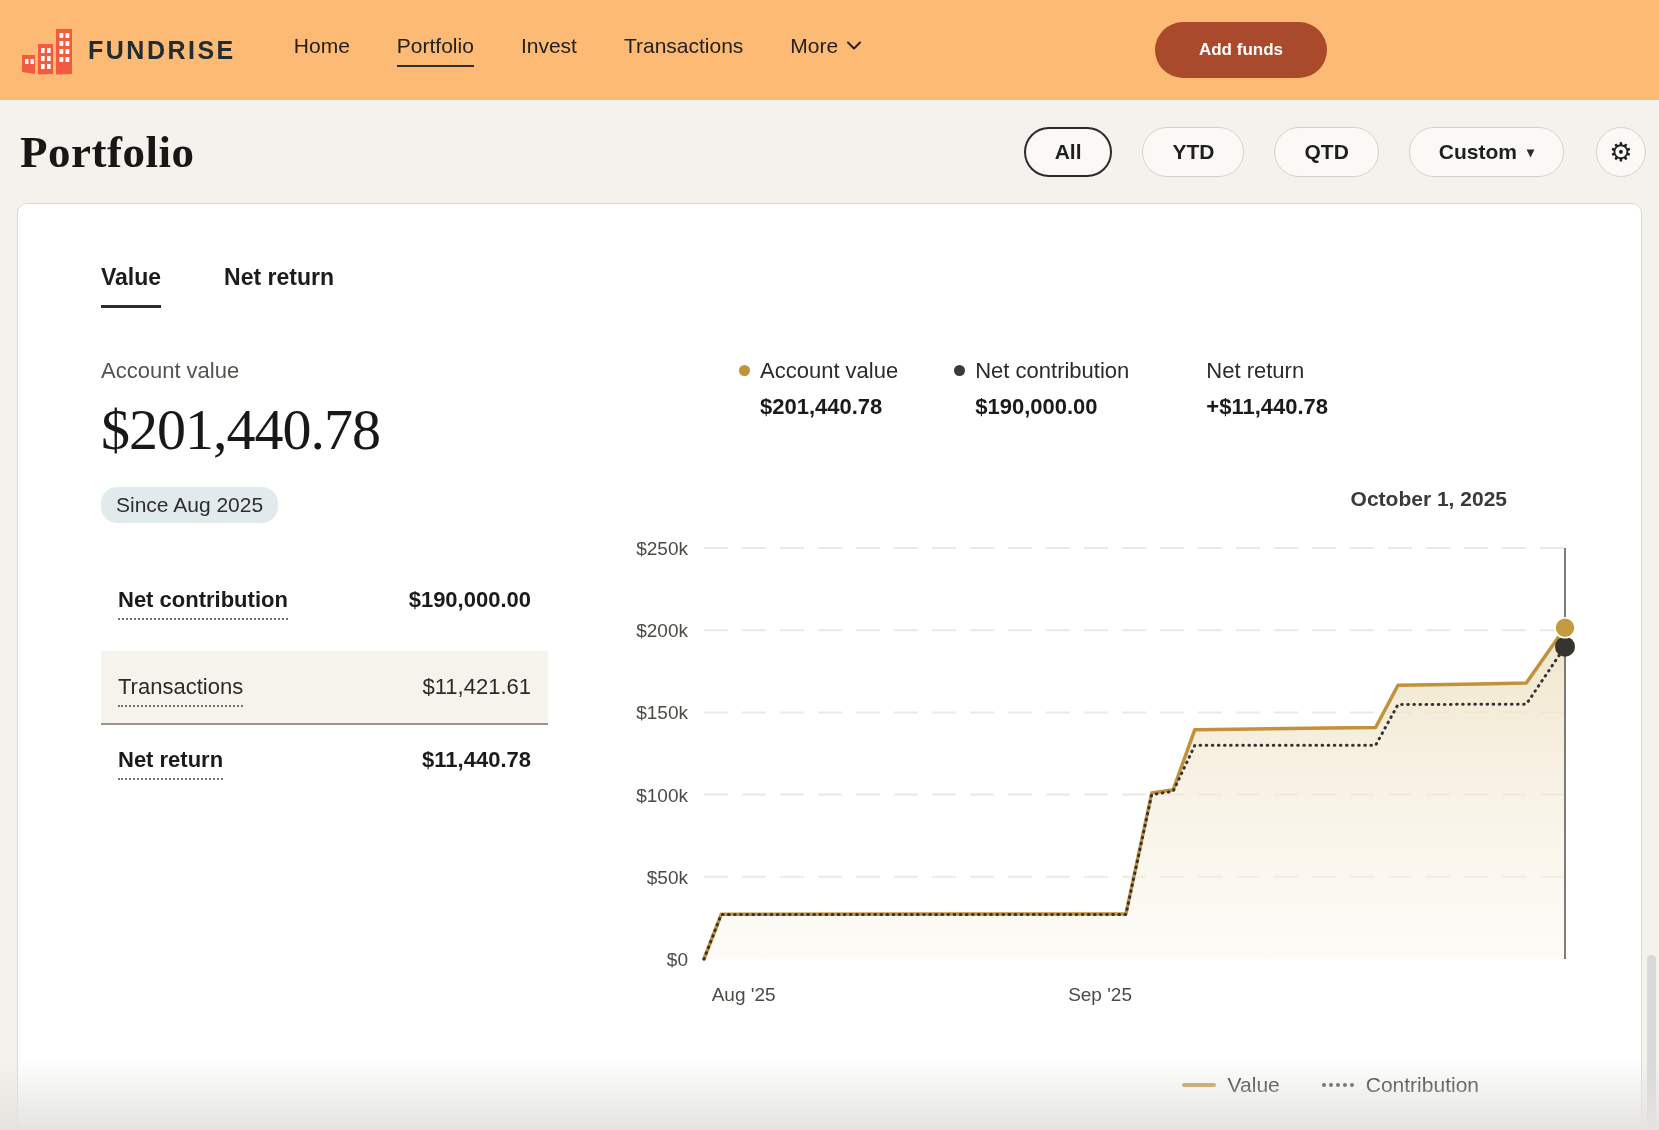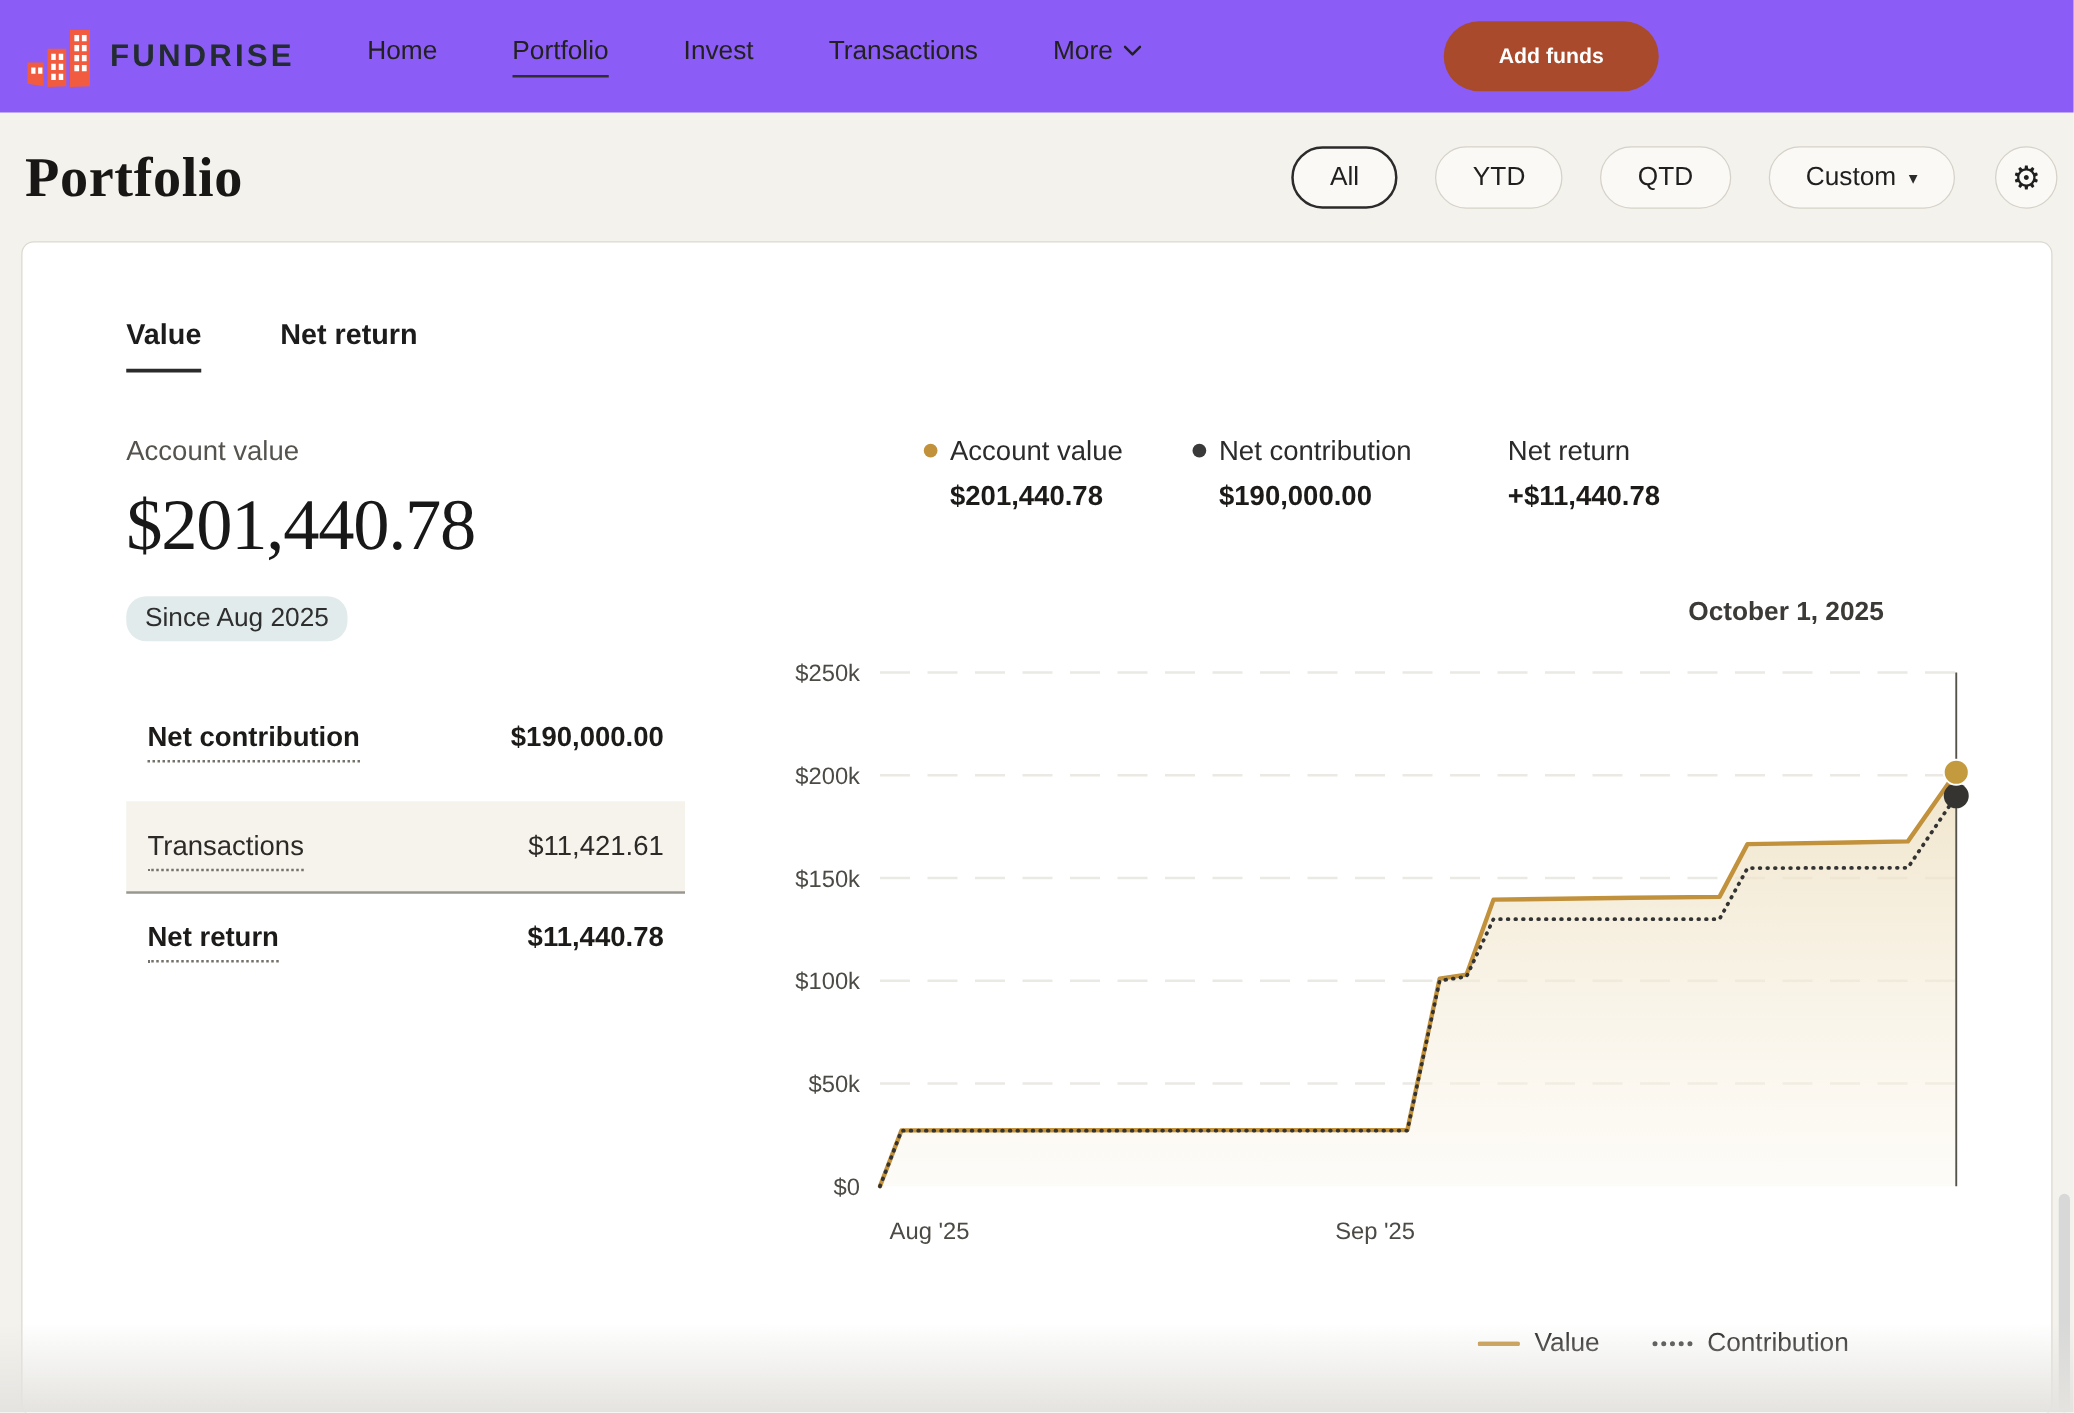--- a/index.html
+++ b/index.html
@@ -6,29 +6,29 @@
   html,body { width:1659px; height:1130px; overflow:hidden; }
   body {
     font-family:"Liberation Sans", sans-serif;
     background:#f4f2ed;
     color:#1f1e1c;
     position:relative;
   }
 
   
   .header {
-    height:90px; background:#8b5cf6;
+    height:100px; background:#fdba74;
     display:flex; align-items:center;
     padding:0 20px;
   }
   .brand { display:flex; align-items:center; gap:14px; }
   .brand-name {
     font-size:25px; font-weight:bold; letter-spacing:2.5px; color:#232c31;
   }
-  .nav { display:flex; align-items:center; gap:60px; margin-left:58px; }
+  .nav { display:flex; align-items:center; gap:47px; margin-left:58px; }
   .nav-item {
     font-size:21px; color:#22211f; cursor:pointer;
     padding-bottom:7px; border-bottom:2px solid transparent;
     display:flex; align-items:center; gap:9px;
   }
   .nav-item.active { border-bottom-color:#2f2f2f; }
   .btn-add-funds {
     margin-left:auto; margin-right:312px;
     background:#a84a2b; color:#fff; border:none;
     font-family:inherit; font-size:17px; font-weight:bold;
@@ -41,21 +41,21 @@
     padding:26px 13px 0 20px;
   }
   .page-title {
     font-family:"Liberation Serif", serif;
     font-size:45px; font-weight:bold; color:#181715; letter-spacing:0.5px;
   }
   .filters { margin-left:auto; display:flex; align-items:center; gap:30px; }
   .pill {
     height:50px; border-radius:25px; border:1px solid #d6d2c8;
     background:#faf9f5; font-family:inherit; font-size:21px; color:#1f1f1f;
-    padding:0 29px; cursor:pointer; display:flex; align-items:center; gap:10px;
+    padding:0 29px; cursor:pointer; display:flex; align-items:center; gap:10px;font-weight:bold;
   }
   .pill.selected { border:2px solid #2b2b2b; }
   .pill .caret { font-size:14px; color:#2b2b2b; }
   .gear-btn {
     width:50px; height:50px; border-radius:50%;
     border:1px solid #d6d2c8; background:#faf9f5;
     font-size:26px; color:#1f1f1f; cursor:pointer;
     display:flex; align-items:center; justify-content:center;
     margin-left:2px;
   }

